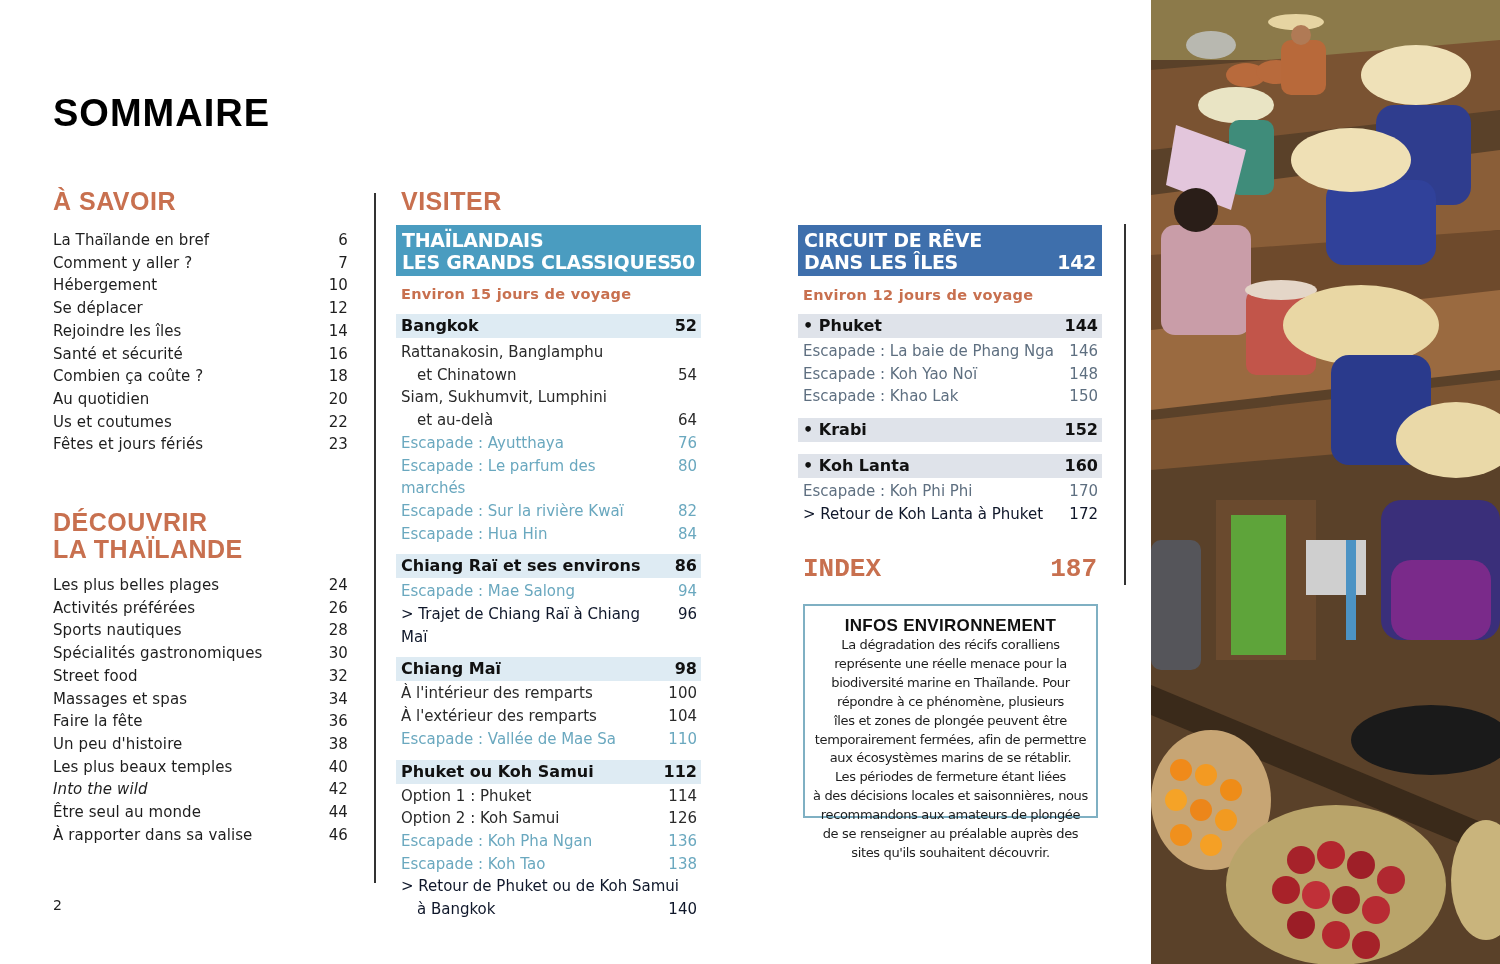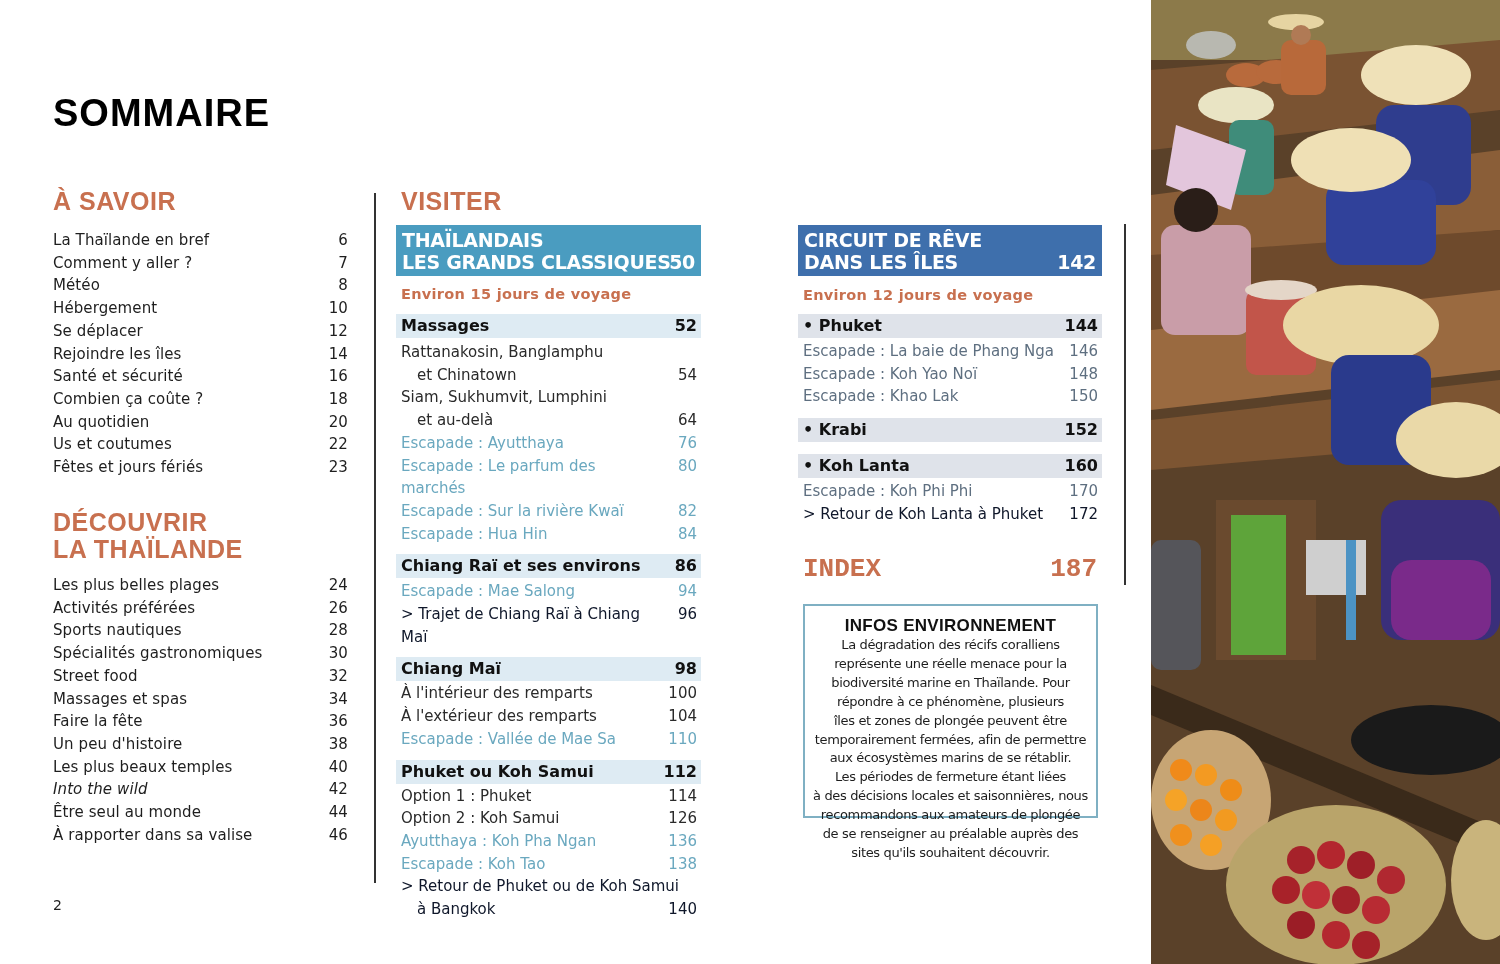--- a/index.html
+++ b/index.html
@@ -60,24 +60,20 @@
   <div style="margin-top:14px;">
     <div class="toc-row">
         <span class="lbl">La Thaïlande en bref</span>
         <span class="num">6</span>
       </div>
     <div class="toc-row">
         <span class="lbl">Comment y aller ?</span>
         <span class="num">7</span>
       </div>
     <div class="toc-row">
-        <span class="lbl">Météo</span>
-        <span class="num">8</span>
-      </div>
-    <div class="toc-row">
         <span class="lbl">Hébergement</span>
         <span class="num">10</span>
       </div>
     <div class="toc-row">
         <span class="lbl">Se déplacer</span>
         <span class="num">12</span>
       </div>
     <div class="toc-row">
         <span class="lbl">Rejoindre les îles</span>
         <span class="num">14</span>
@@ -169,21 +165,21 @@
 
   <div class="banner teal" style="margin-top:10px;">
     <span class="bn-line">THAÏLANDAIS</span>
     <span class="bn-line">LES GRANDS CLASSIQUES</span>
     <span class="bn-num">50</span>
   </div>
 
   <div class="subtitle" style="margin-top:8px;">Environ 15 jours de voyage</div>
 
   <div class="head-row light-teal" style="margin-top:10px;">
-      <span>Massages</span>
+      <span>Bangkok</span>
       <span>52</span>
     </div>
   <div style="margin-top:3px;">
     <div class="entry plain nonum">
         <span class="lbl">Rattanakosin, Banglamphu</span>
       </div>
     <div class="entry plain indent">
         <span class="lbl">et Chinatown</span>
         <span class="num">54</span>
       </div>
@@ -253,21 +249,21 @@
   <div style="margin-top:1px;">
     <div class="entry plain">
         <span class="lbl">Option 1 : Phuket</span>
         <span class="num">114</span>
       </div>
     <div class="entry plain">
         <span class="lbl">Option 2 : Koh Samui</span>
         <span class="num">126</span>
       </div>
     <div class="entry escapade-teal">
-        <span class="lbl">Ayutthaya : Koh Pha Ngan</span>
+        <span class="lbl">Escapade : Koh Pha Ngan</span>
         <span class="num">136</span>
       </div>
     <div class="entry escapade-teal">
         <span class="lbl">Escapade : Koh Tao</span>
         <span class="num">138</span>
       </div>
     <div class="entry route nonum">
         <span class="lbl">&gt; Retour de Phuket ou de Koh Samui</span>
       </div>
     <div class="entry route indent">

